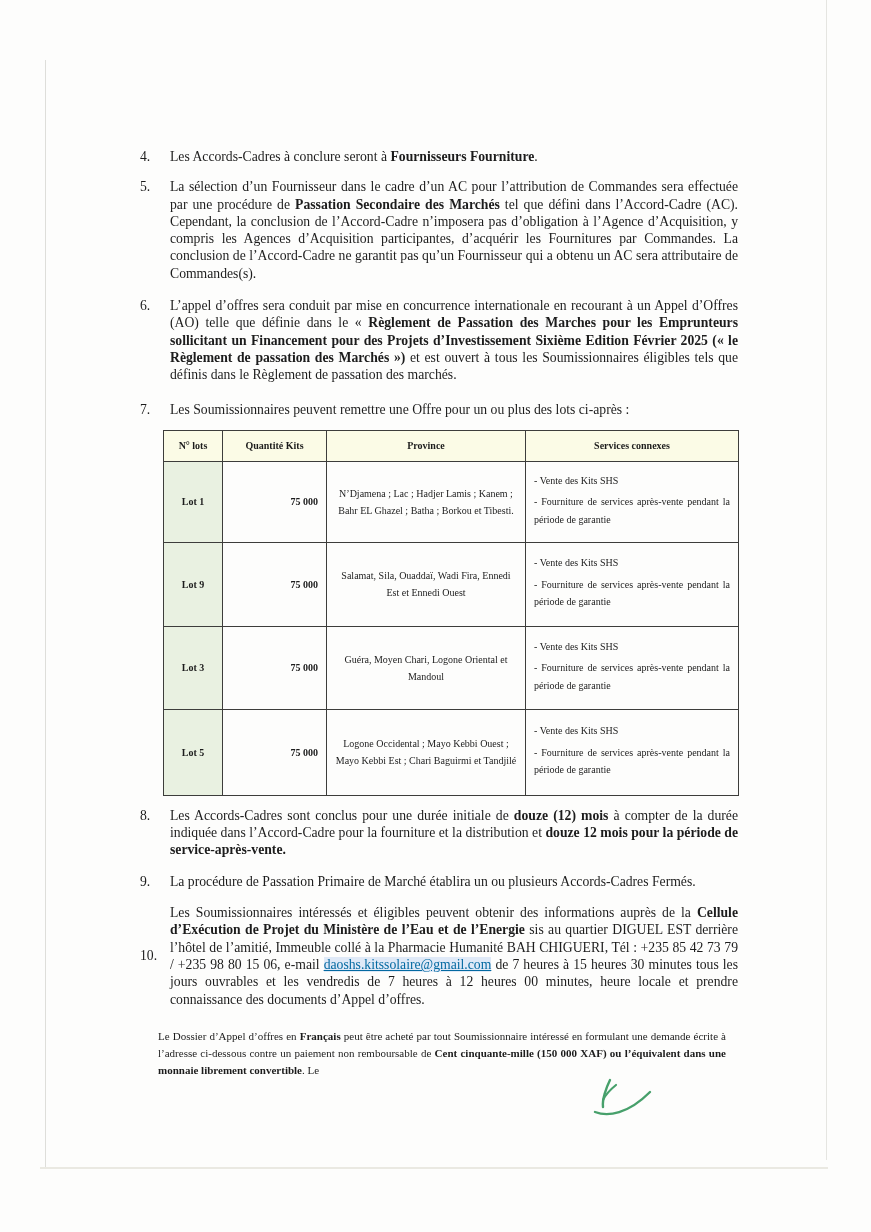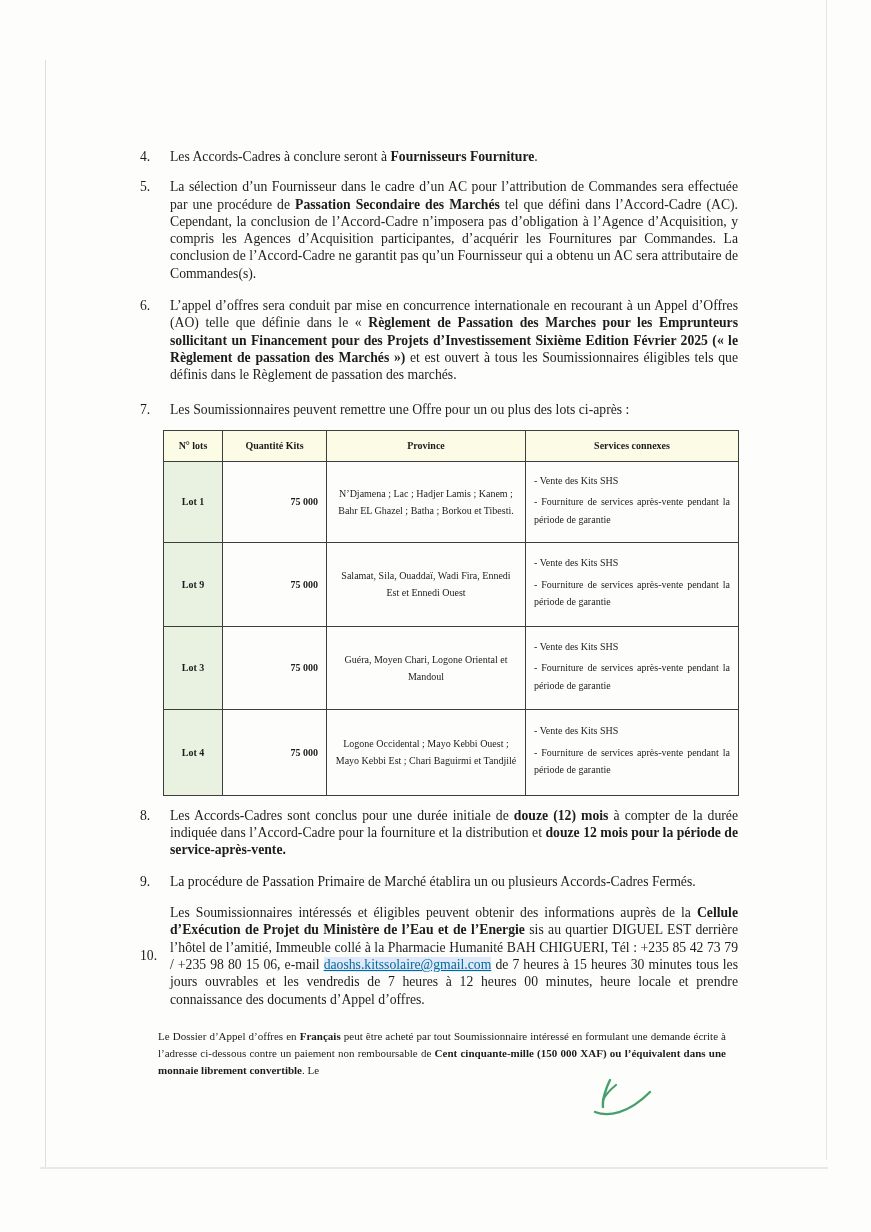--- a/index.html
+++ b/index.html
@@ -192,21 +192,21 @@
         <tr style="height:83px;">
           <td class="lot">Lot 3</td>
           <td class="qty">75 000</td>
           <td class="prov">Guéra, Moyen Chari, Logone Oriental et Mandoul</td>
           <td class="svc">
             <p>- Vente des Kits SHS</p>
             <p>- Fourniture de services après-vente pendant la période de garantie</p>
           </td>
         </tr>
         <tr style="height:86px;">
-          <td class="lot">Lot 4</td>
+          <td class="lot">Lot 5</td>
           <td class="qty">75 000</td>
           <td class="prov">Logone Occidental ; Mayo Kebbi Ouest ; Mayo Kebbi Est ; Chari Baguirmi et Tandjilé</td>
           <td class="svc">
             <p>- Vente des Kits SHS</p>
             <p>- Fourniture de services après-vente pendant la période de garantie</p>
           </td>
         </tr>
       </tbody>
     </table>
 

